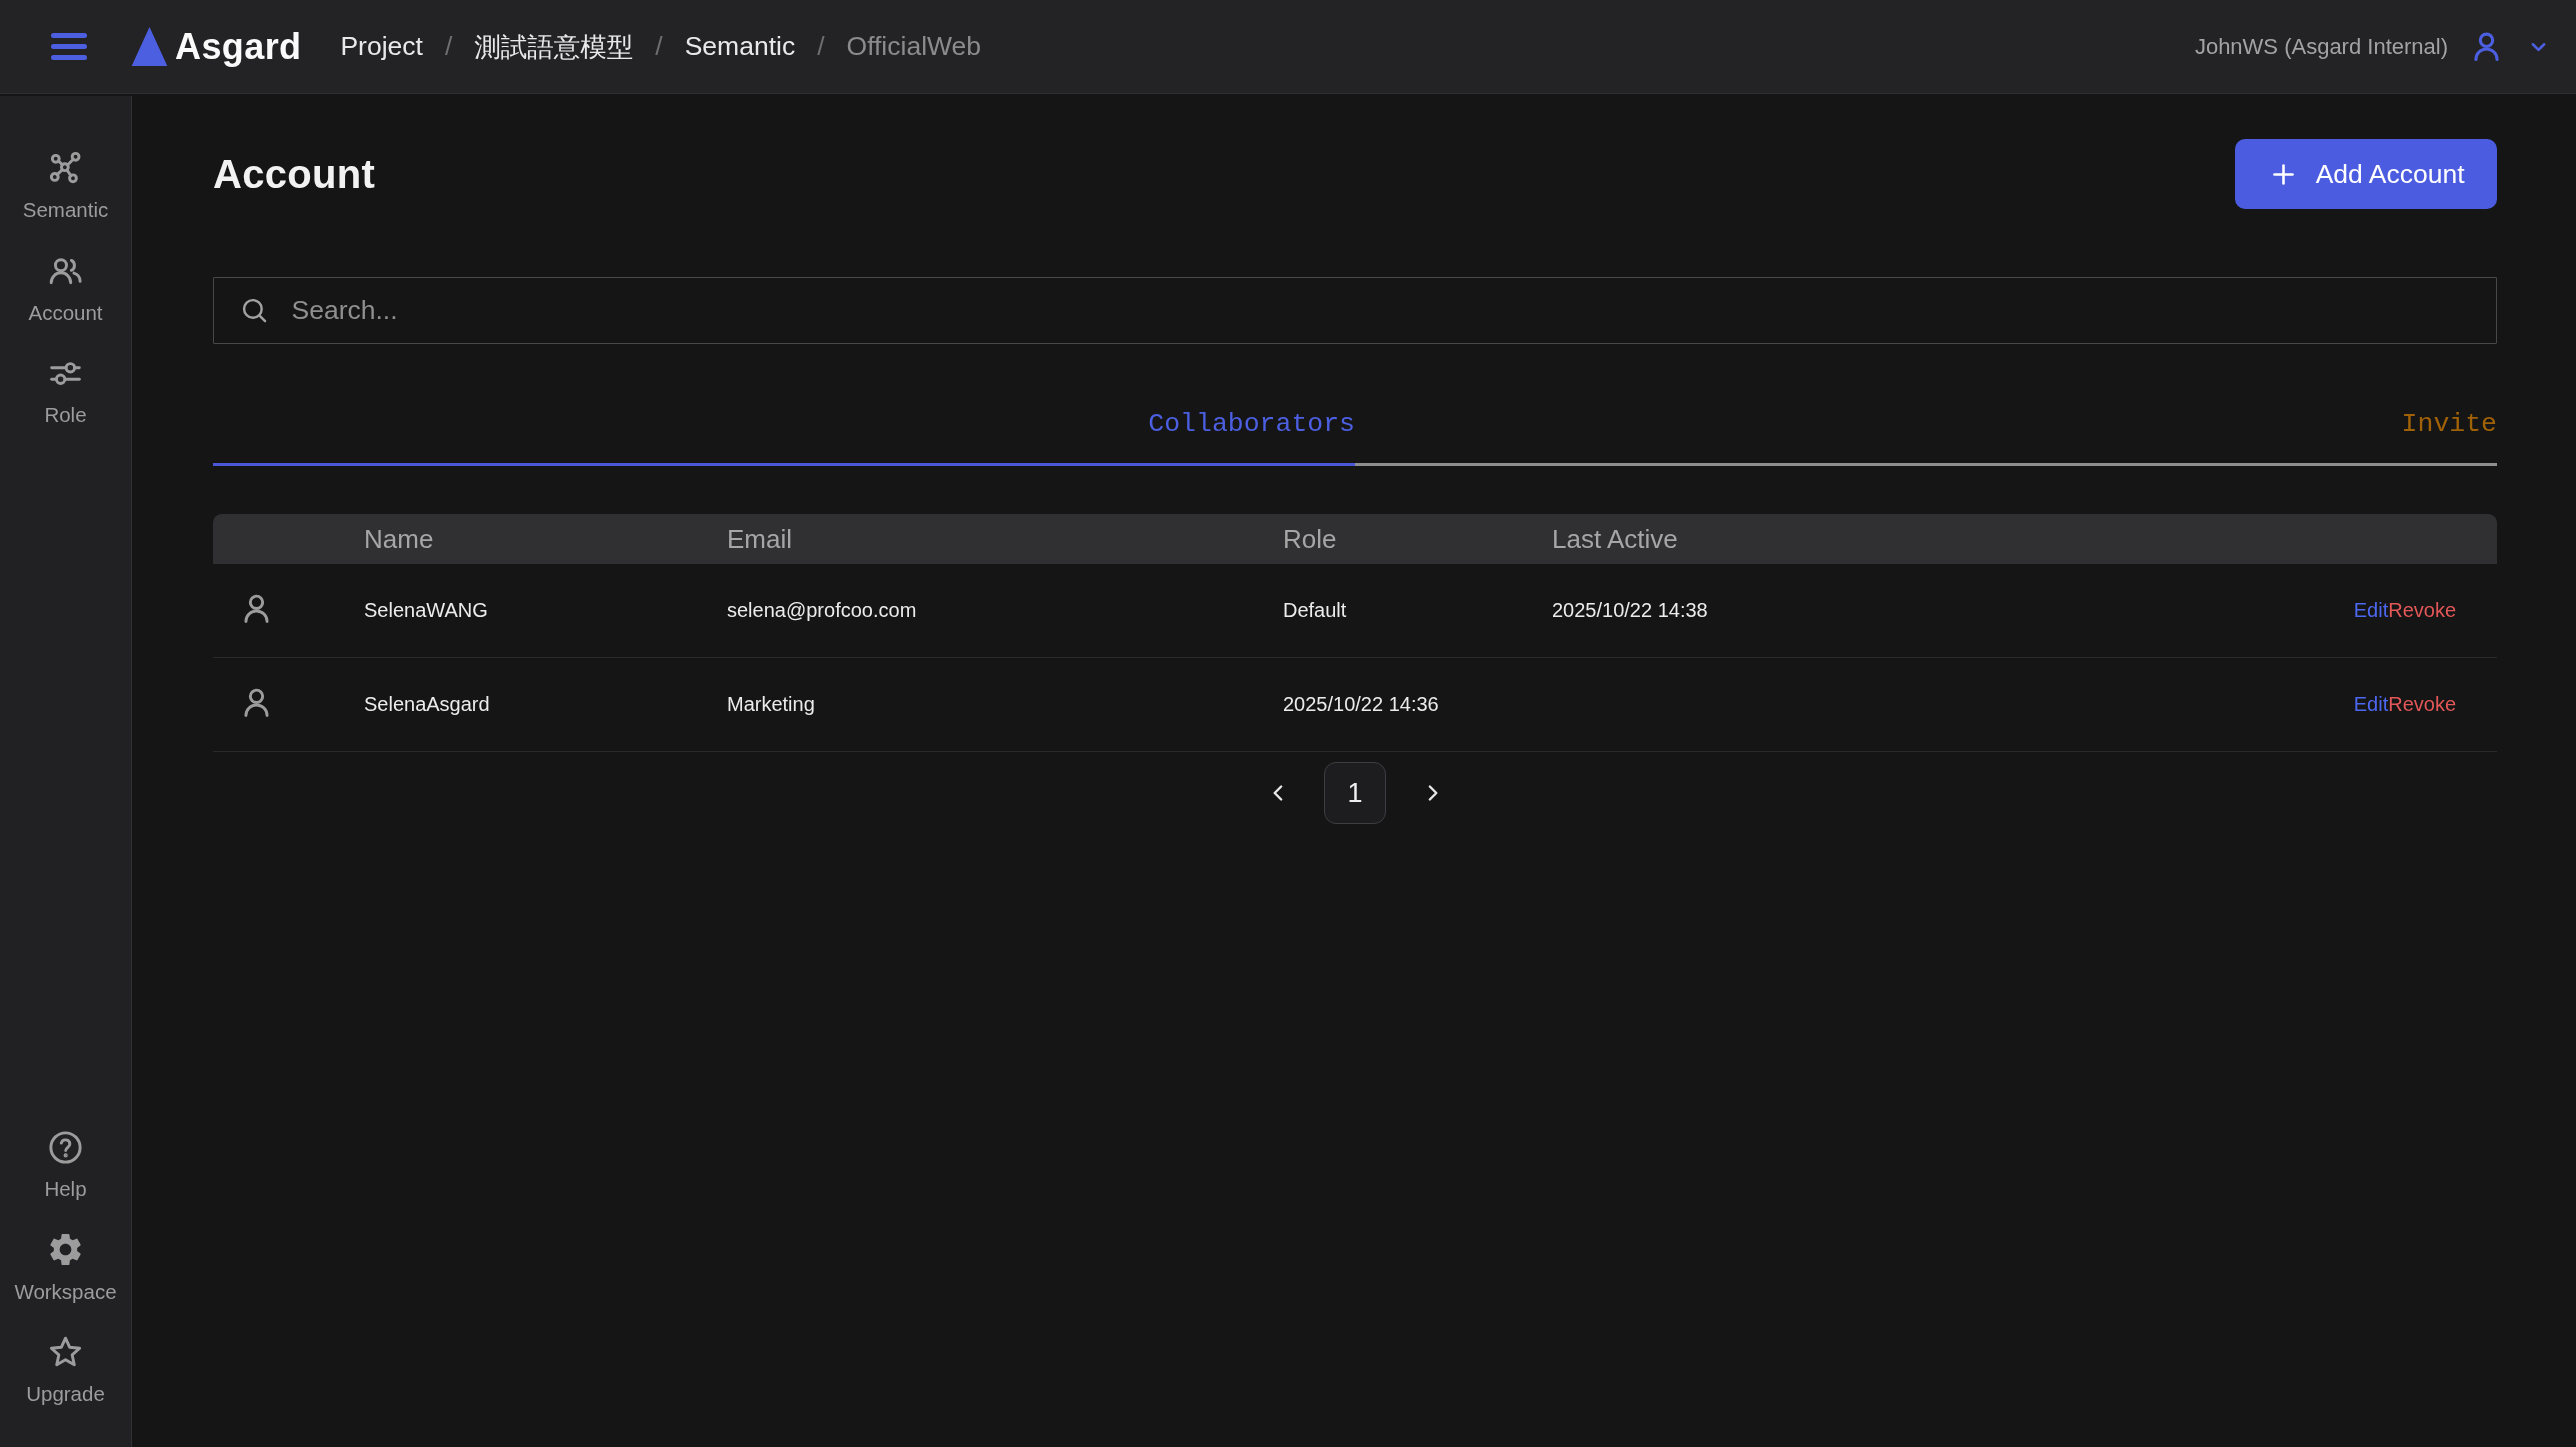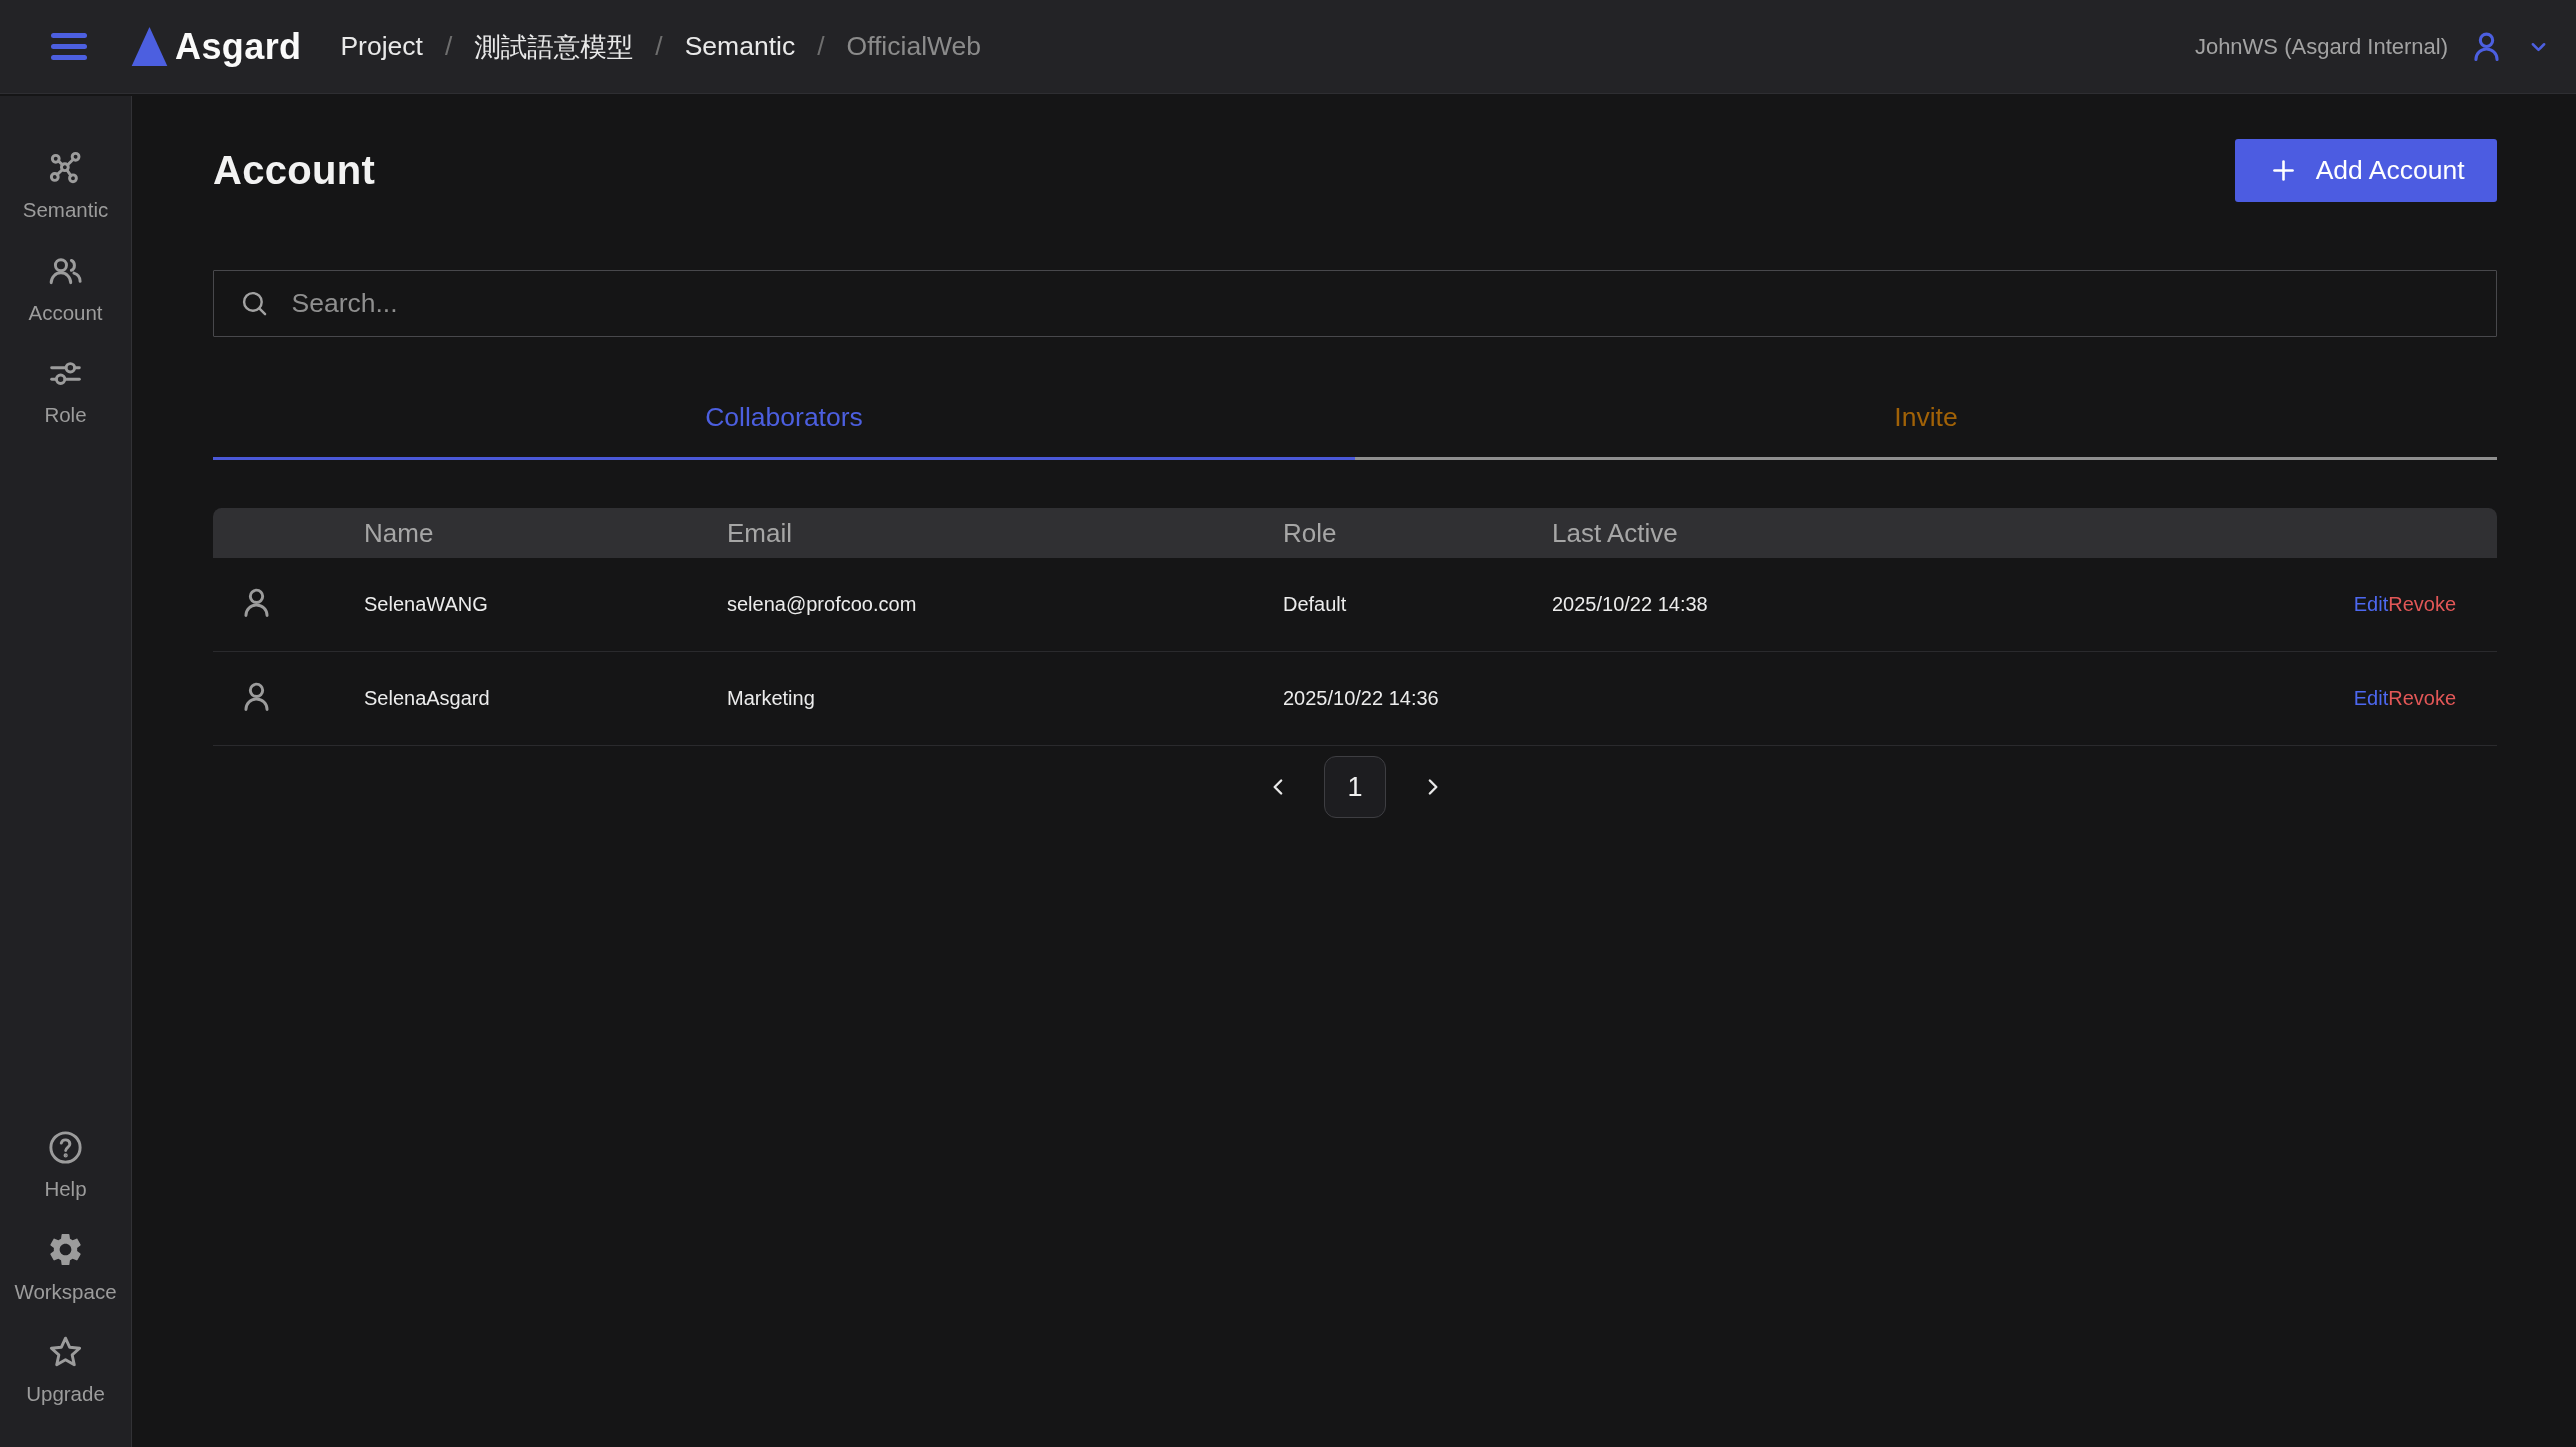--- a/index.html
+++ b/index.html
@@ -55,42 +55,42 @@
 
   
   .main {
     position: absolute; top: 96px; left: 133px; right: 0; bottom: 0;
     background: #151516;
     padding: 0 79px 0 80px;
   }
   .title-row { margin-top: 43px; display: flex; align-items: center; justify-content: space-between; }
   .page-title { font-size: 40px; font-weight: 700; color: #f2f2f2; letter-spacing: 0.3px; }
   .add-btn {
-    height: 63px; padding: 0 32.5px;
-    background: #4c5ce1; border: none; border-radius: 3px;
+    height: 70px; padding: 0 32.5px;
+    background: #4c5ce1; border: none; border-radius: 10px;
     color: #ffffff; font-size: 26.5px; font-family: inherit;
     display: flex; align-items: center; gap: 17px;
     cursor: pointer;
   }
 
   .search-bar {
     margin-top: 68px; height: 67px;
     border: 1.7px solid #48484c; border-radius: 1px;
     display: flex; align-items: center; gap: 21px;
     padding: 0 24px;
     color: #a2a2a2;
   }
   .search-bar input {
     flex: 1; background: transparent; border: none; outline: none;
     font-size: 26.5px; color: #e5e5e5; font-family: inherit;
   }
   .search-bar input::placeholder { color: #8f8f8f; }
 
   .tabs { margin-top: 65px; display: flex; }
-  .tab { flex: 1; text-align: center; font-size: 26.5px; padding-bottom: 24px; cursor: pointer; }
+  .tab { flex: 1; text-align: right; font-size: 26.5px; padding-bottom: 24px; cursor: pointer; font-family: Liberation Mono, monospace; }
   .tab.active { color: #4c5fe0; border-bottom: 3.4px solid #4a58d8; }
   .tab.inactive { color: #a16207; border-bottom: 3.4px solid #8f8f8f; }
 
   .table { margin-top: 48px; }
   .t-grid { display: grid; grid-template-columns: 124px 363px 556px 269px 1fr auto; align-items: center; }
   .t-head {
     background: #303033; height: 50px;
     border-radius: 8.6px 8.6px 0 0;
     color: #a6a6a6; font-size: 26px;
   }

